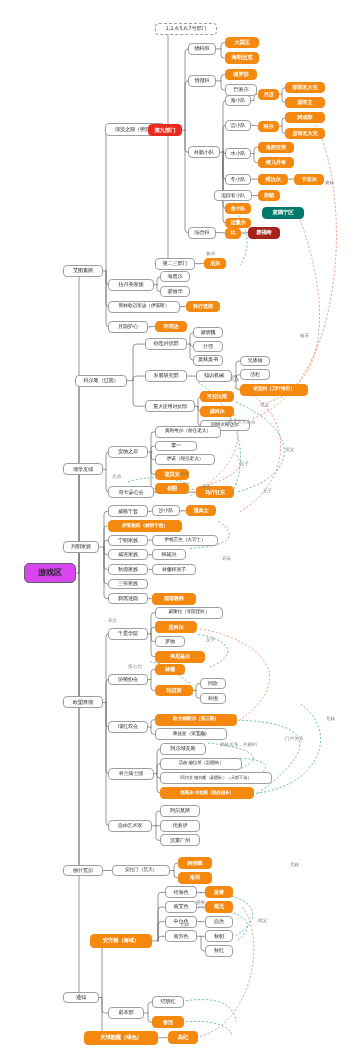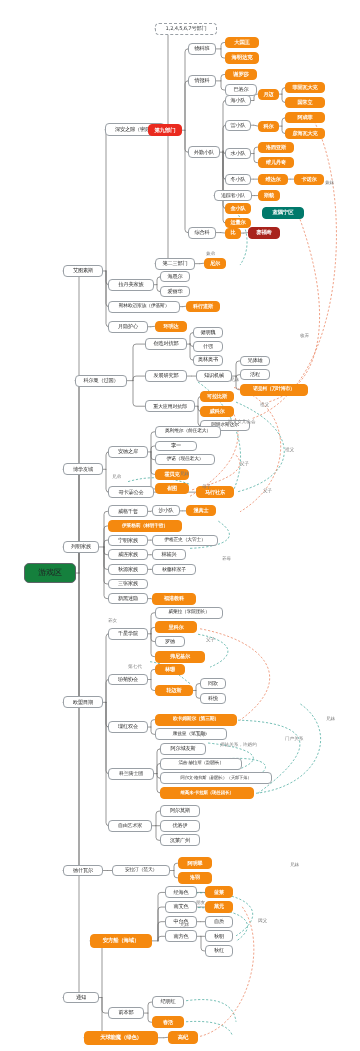--- a/index.html
+++ b/index.html
@@ -22,25 +22,25 @@
   }
   
   .n-plain{
     background:#ffffff;
     border:0.8px solid #9aa0a6;
     color:#2b2b2b;
     border-radius:4px;
   }
   
   .n-root{
-    background:#15803d;
+    background:#d946ef;
     border:1.1px solid #5f6368;
     color:#202124;
     border-radius:5px;
-    font-weight:normal;
+    font-weight:bold;
     justify-content:center;
   }
   .n-orange{
     background:#f5890f;
     border:0.8px solid #f5890f;
     color:#ffffff;
     border-radius:4px;
     font-weight:bold;
   }
   .n-red{

